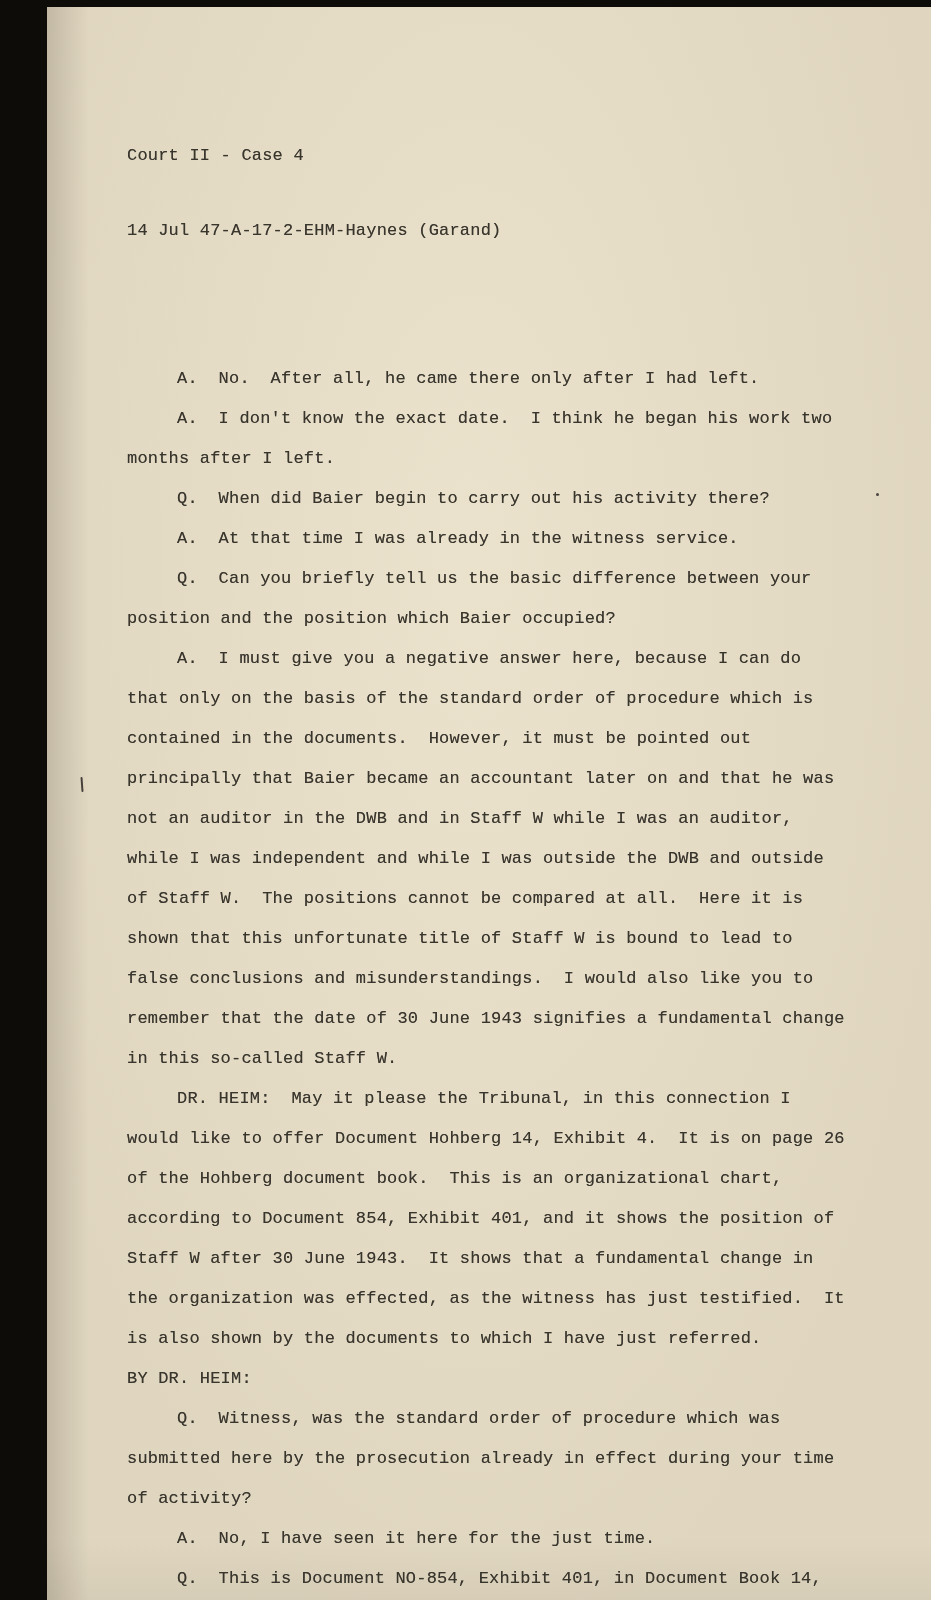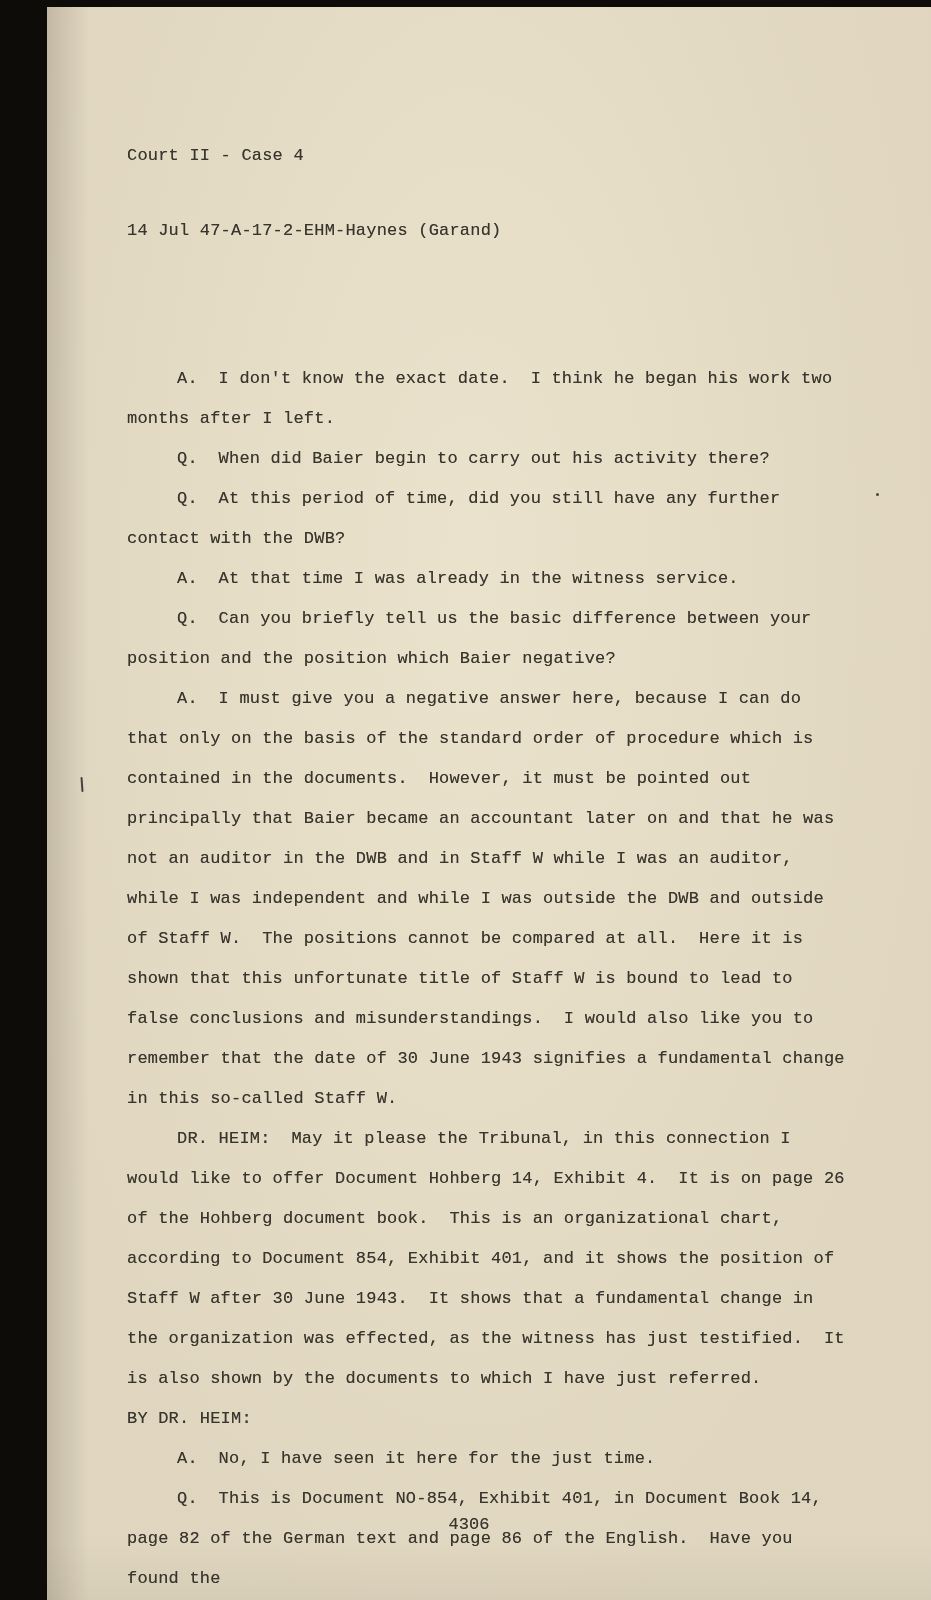--- a/index.html
+++ b/index.html
@@ -65,29 +65,29 @@
 </head>
 <body>
 
 <div class="paper">
   <div class="content">
     <div class="header">
       <div>Court II - Case 4</div>
       <div>14 Jul 47-A-17-2-EHM-Haynes (Garand)</div>
     </div>
 
+    <p class="para indent">A.  No.  After all, he came there only after I had left.</p>
     <p class="para indent">A.  I don't know the exact date.  I think he began his work two months after I left.</p>
     <p class="para indent">Q.  When did Baier begin to carry out his activity there?</p>
-    <p class="para indent">Q.  At this period of time, did you still have any further contact with the DWB?</p>
     <p class="para indent">A.  At that time I was already in the witness service.</p>
-    <p class="para indent">Q.  Can you briefly tell us the basic difference between your position and the position which Baier negative?</p>
+    <p class="para indent">Q.  Can you briefly tell us the basic difference between your position and the position which Baier occupied?</p>
     <p class="para indent">A.  I must give you a negative answer here, because I can do that only on the basis of the standard order of procedure which is contained in the documents.  However, it must be pointed out principally that Baier became an accountant later on and that he was not an auditor in the DWB and in Staff W while I was an auditor, while I was independent and while I was outside the DWB and outside of Staff W.  The positions cannot be compared at all.  Here it is shown that this unfortunate title of Staff W is bound to lead to false conclusions and misunderstandings.  I would also like you to remember that the date of 30 June 1943 signifies a fundamental change in this so-called Staff W.</p>
     <p class="para indent">DR. HEIM:  May it please the Tribunal, in this connection I would like to offer Document Hohberg 14, Exhibit 4.  It is on page 26 of the Hohberg document book.  This is an organizational chart, according to Document 854, Exhibit 401, and it shows the position of Staff W after 30 June 1943.  It shows that a fundamental change in the organization was effected, as the witness has just testified.  It is also shown by the documents to which I have just referred.</p>
     <p class="para flush">BY DR. HEIM:</p>
+    <p class="para indent">Q.  Witness, was the standard order of procedure which was submitted here by the prosecution already in effect during your time of activity?</p>
     <p class="para indent">A.  No, I have seen it here for the just time.</p>
     <p class="para indent">Q.  This is Document NO-854, Exhibit 401, in Document Book 14, page 82 of the German text and page 86 of the English.  Have you found the</p>
   </div>
 
-  <div class="page-number">4306</div>
 
   <div class="mark-tick"></div>
   <div class="mark-dot"></div>
 </div>
 
 </body></html>

